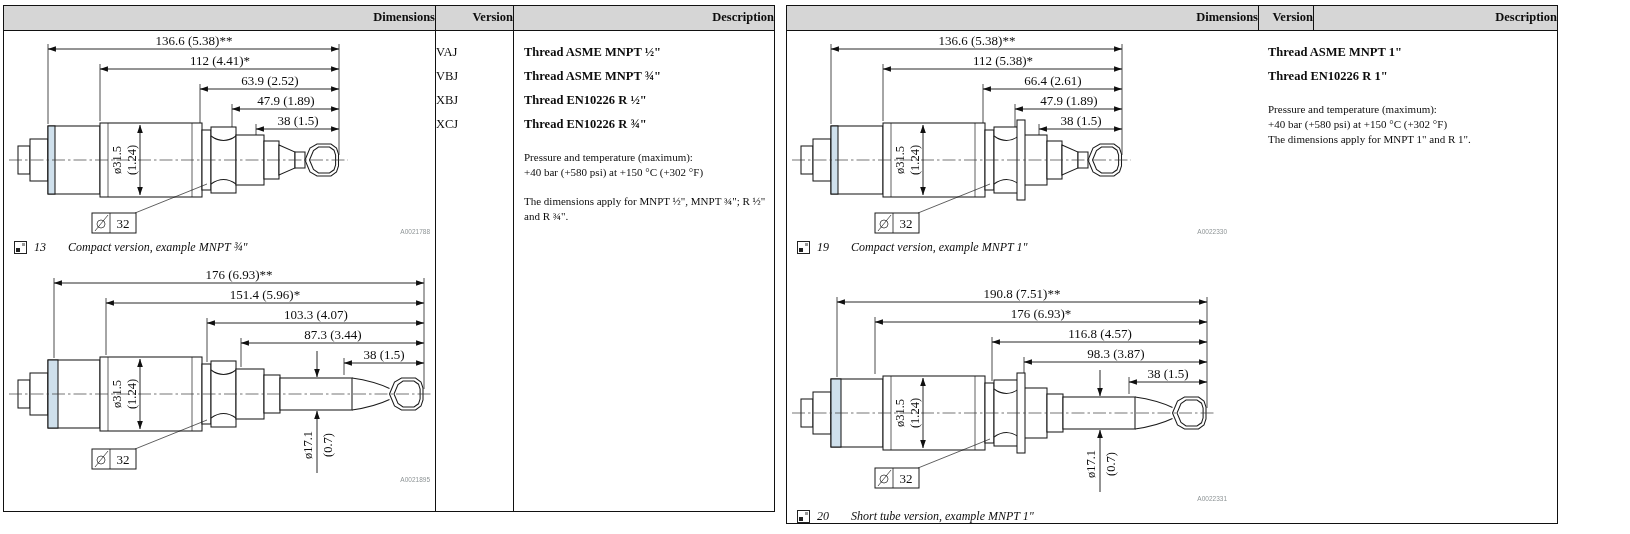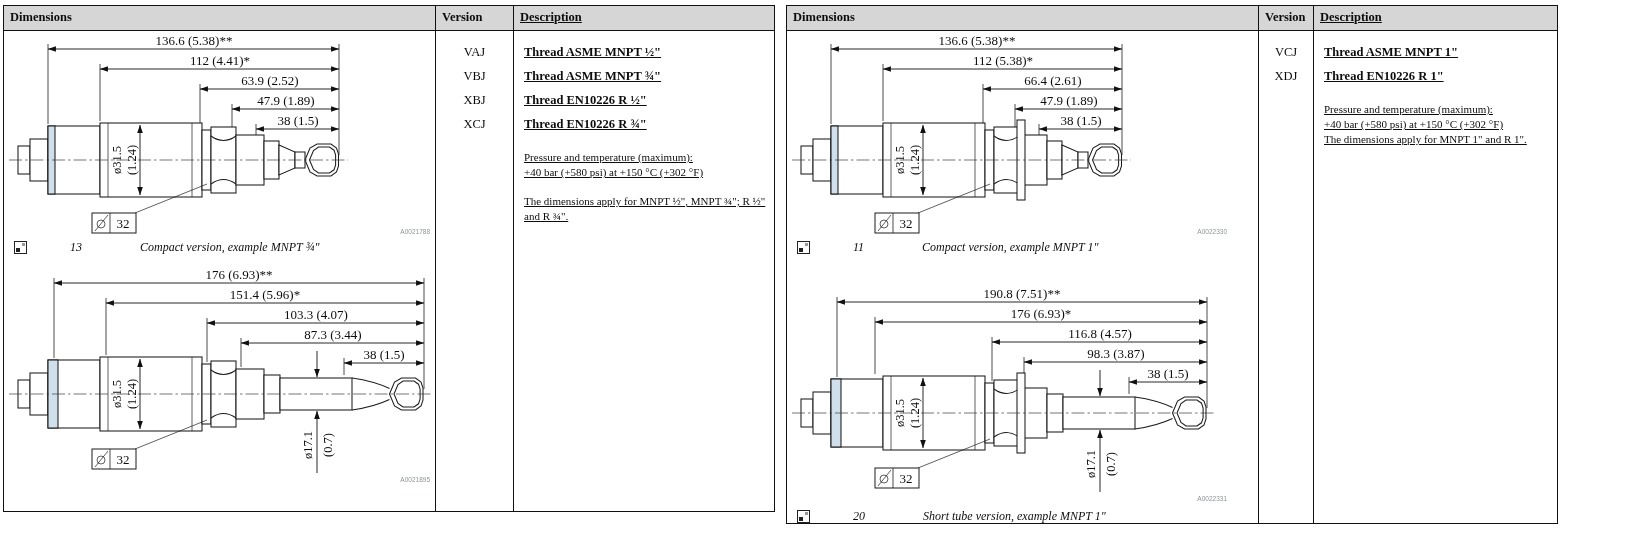--- a/index.html
+++ b/index.html
@@ -1,36 +1,36 @@
 <!DOCTYPE html>
 <html><head>
 <meta charset="utf-8">
 <style>
   html,body{margin:0;padding:0;background:#fff;}
   body{width:1630px;height:534px;position:relative;font-family:"Liberation Serif",serif;color:#0d0d0d;}
   .dim-table{position:absolute;border:1.5px solid #111;box-sizing:border-box;display:flex;flex-direction:column;background:#fff;}
   #table-left{left:3px;top:5px;width:772px;height:507px;}
   #table-right{left:786px;top:5px;width:772px;height:519px;}
-  .thead{display:flex;height:24px;background:#d6d6d6;border-bottom:1.5px solid #111;flex:0 0 auto;}
+  .thead{display:flex;height:24px;background:#d6d6d6;border-bottom:1.5px solid #111;flex:0 0 auto;text-align:right;}
   .tbody{display:flex;flex:1 1 auto;min-height:0;}
   .th{font-weight:bold;font-size:12.5px;padding:4px 0 0 6px;box-sizing:border-box;}
   .td{box-sizing:border-box;overflow:hidden;}
   #table-left  .c-dims{width:431px;flex:0 0 auto;}
   #table-left  .c-ver{width:79px;flex:0 0 auto;border-left:1px solid #111;border-right:1px solid #111;}
   #table-right .c-dims{width:471px;flex:0 0 auto;}
   #table-right .c-ver{width:56px;flex:0 0 auto;border-left:1px solid #111;border-right:1px solid #111;}
-  .c-desc{flex:1 1 auto;text-decoration:underline;}
-  .ver-cell{padding-top:9px;text-align:center;}
+  .c-desc{flex:1 1 auto;}
+  .ver-cell{padding-top:9px;}
   .ver-item{font-size:12.5px;line-height:24px;}
   .desc-cell{padding:9px 8px 0 10px;}
   .desc-item{font-size:12.5px;font-weight:bold;line-height:24px;white-space:nowrap;}
   .note{font-size:11px;line-height:15px;margin:14px 0 0 0;}
   .fig-block{margin:0;}
   .fig-svg{display:block;margin:4px 0 0 0;}
-  .figcap{display:flex;align-items:center;margin:2px 0 0 10px;height:16px;font-style:italic;font-size:12px;gap:36px;}
+  .figcap{display:flex;align-items:center;margin:2px 0 0 10px;height:16px;font-style:italic;font-size:12px;}
   .figicon{display:inline-block;width:11px;height:11px;border:1px solid #222;position:relative;margin-right:7px;flex:0 0 auto;}
   .figicon::after{content:'';position:absolute;left:1px;bottom:1px;width:4px;height:4px;background:#222;}
   .figicon::before{content:'';position:absolute;right:1px;top:1px;width:3px;height:3px;background:#9a9a9a;}
   .fignum{margin-right:22px;}
   
   .dim{stroke:#101010;stroke-width:0.9;}
   .ext{stroke:#101010;stroke-width:0.75;}
   .cl{stroke:#3a3a3a;stroke-width:0.7;stroke-dasharray:13 3 2.5 3;}
   .dev rect,.dev path{fill:#fff;stroke:#1c1c1c;stroke-width:1.05;}
   .thin{fill:none;stroke:#1c1c1c;stroke-width:0.7;}
@@ -280,21 +280,21 @@
             <rect x="88" y="178" width="44" height="20" fill="#fff" stroke="#1c1c1c" stroke-width="1"></rect>
             <line x1="106" y1="178" x2="106" y2="198" stroke="#1c1c1c" stroke-width="0.8"></line>
             <circle class="thin" cx="97" cy="189" r="4"></circle>
               <line class="thin" x1="91" y1="196" x2="104" y2="180"></line>
             <text class="rlab" x="119" y="193" text-anchor="middle">32</text>
           </g>
           <text class="codelab" x="440" y="199" text-anchor="end">A0022330</text>
         </svg>
         <div class="figcap">
           <span class="figicon"></span>
-          <span class="fignum">11</span>
+          <span class="fignum">19</span>
           <span class="figtext">Compact version, example MNPT 1"</span>
         </div>
       </div>
 
       <div class="fig-block" style="margin-top:33px;">
         <svg class="fig-svg" width="445" height="218" viewBox="0 0 445 218">
           <defs>
               <marker id="ah16" viewBox="0 0 10 7" refX="9.8" refY="3.5" markerWidth="9" markerHeight="6.3" orient="auto-start-reverse">
                 <path d="M0,0L10,3.5L0,7Z" fill="#101010"></path>
               </marker>
@@ -362,24 +362,20 @@
           <text class="codelab" x="440" y="213" text-anchor="end">A0022331</text>
         </svg>
         <div class="figcap">
           <span class="figicon"></span>
           <span class="fignum">20</span>
           <span class="figtext">Short tube version, example MNPT 1"</span>
         </div>
       </div>
 
     </div>
-    <div class="td c-ver ver-cell">
-      <div class="ver-item">VCJ</div>
-      <div class="ver-item">XDJ</div>
-    </div>
     <div class="td c-desc desc-cell">
       <div class="desc-item">Thread ASME MNPT 1"</div>
       <div class="desc-item">Thread EN10226 R 1"</div>
       <p class="note">
         <span>Pressure and temperature (maximum):</span><br>
         <span>+40 bar (+580 psi) at +150 °C (+302 °F)</span><br>
         <span>The dimensions apply for MNPT 1" and R 1".</span>
       </p>
     </div>
   </div>

